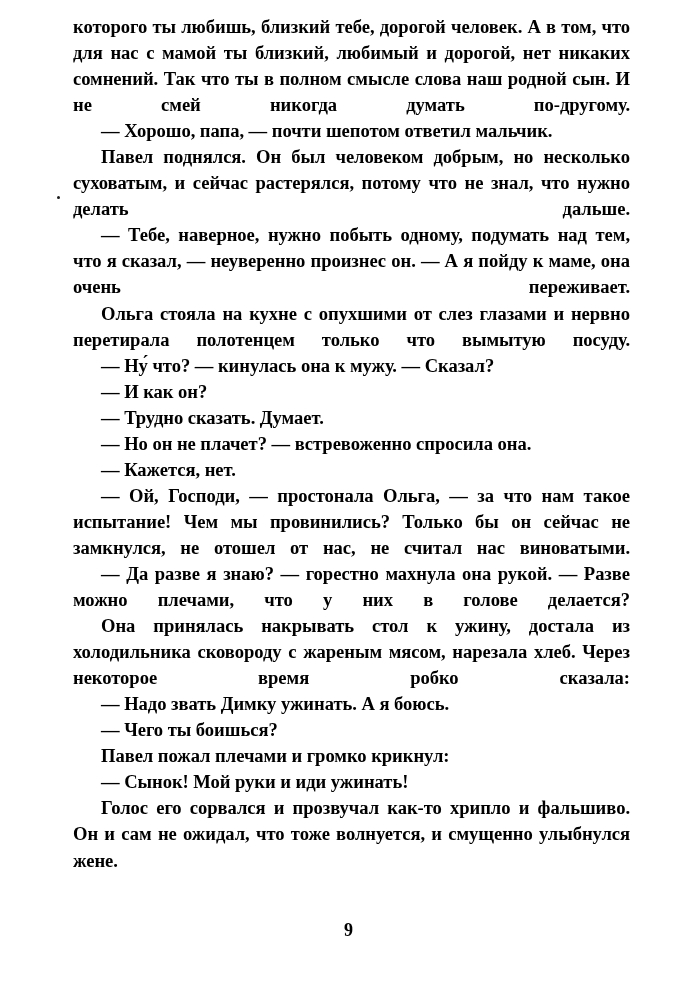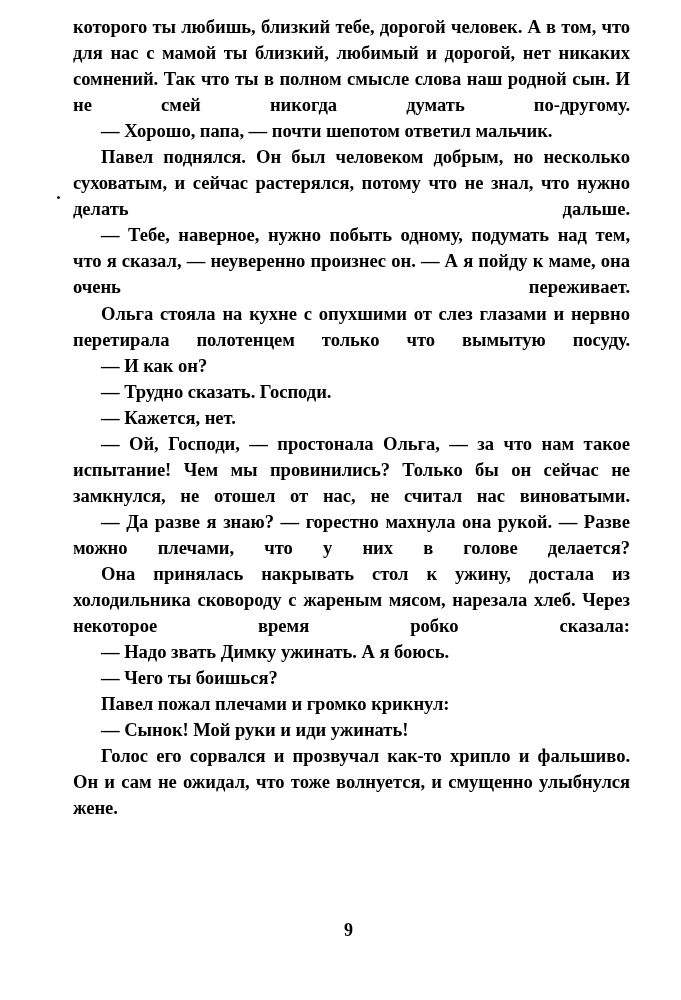--- a/index.html
+++ b/index.html
@@ -85,22 +85,24 @@
 <div class="page">
 
   <div class="margin-speck"></div>
 
   <div class="text-column">
     <p class="para cont full-just">которого ты любишь, близкий тебе, дорогой человек. А в том, что для нас с мамой ты близкий, любимый и дорогой, нет никаких сомнений. Так что ты в полном смысле слова наш родной сын. И не смей никогда думать по-другому.</p>
     <p class="para">— Хорошо, папа, — почти шепотом ответил мальчик.</p>
     <p class="para full-just">Павел поднялся. Он был человеком добрым, но несколько суховатым, и сейчас растерялся, потому что не знал, что нужно делать дальше.</p>
     <p class="para full-just">— Тебе, наверное, нужно побыть одному, подумать над тем, что я сказал, — неуверенно произнес он. — А я пойду к маме, она очень переживает.</p>
     <p class="para full-just">Ольга стояла на кухне с опухшими от слез глазами и нервно перетирала полотенцем только что вымытую посуду.</p>
+    <p class="para">— Ну́ что? — кинулась она к мужу. — Сказал?</p>
     <p class="para">— И как он?</p>
-    <p class="para">— Трудно сказать. Господи.</p>
+    <p class="para">— Трудно сказать. Думает.</p>
+    <p class="para">— Но он не плачет? — встревоженно спросила она.</p>
     <p class="para">— Кажется, нет.</p>
     <p class="para full-just">— Ой, Господи, — простонала Ольга, — за что нам такое испытание! Чем мы провинились? Только бы он сейчас не замкнулся, не отошел от нас, не считал нас виноватыми.</p>
     <p class="para full-just">— Да разве я знаю? — горестно махнула она рукой. — Разве можно плечами, что у них в голове делается?</p>
     <p class="para full-just">Она принялась накрывать стол к ужину, достала из холодильника сковороду с жареным мясом, нарезала хлеб. Через некоторое время робко сказала:</p>
     <p class="para">— Надо звать Димку ужинать. А я боюсь.</p>
     <p class="para">— Чего ты боишься?</p>
     <p class="para">Павел пожал плечами и громко крикнул:</p>
     <p class="para">— Сынок! Мой руки и иди ужинать!</p>
     <p class="para full-just">Голос его сорвался и прозвучал как-то хрипло и фальшиво. Он и сам не ожидал, что тоже волнуется, и смущенно улыбнулся жене.</p>
 

